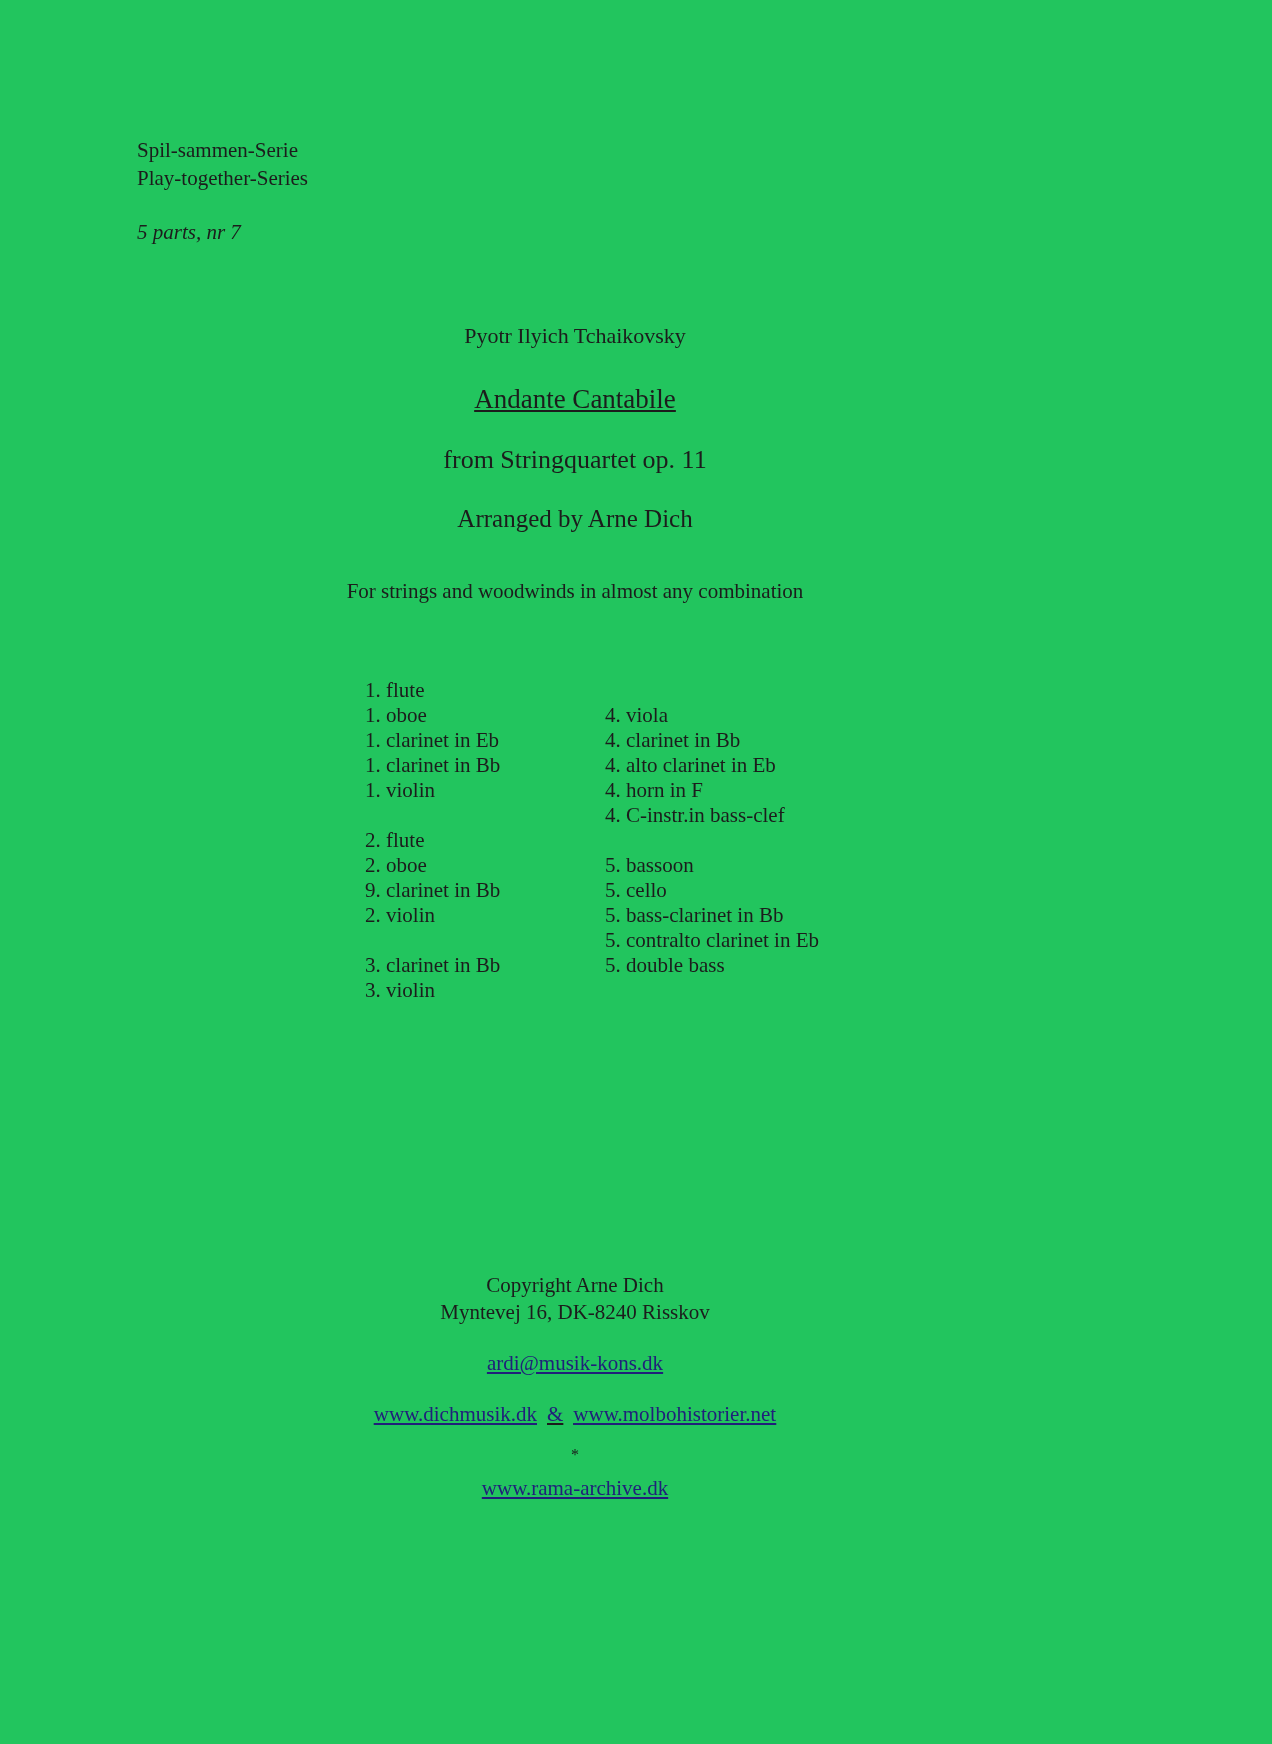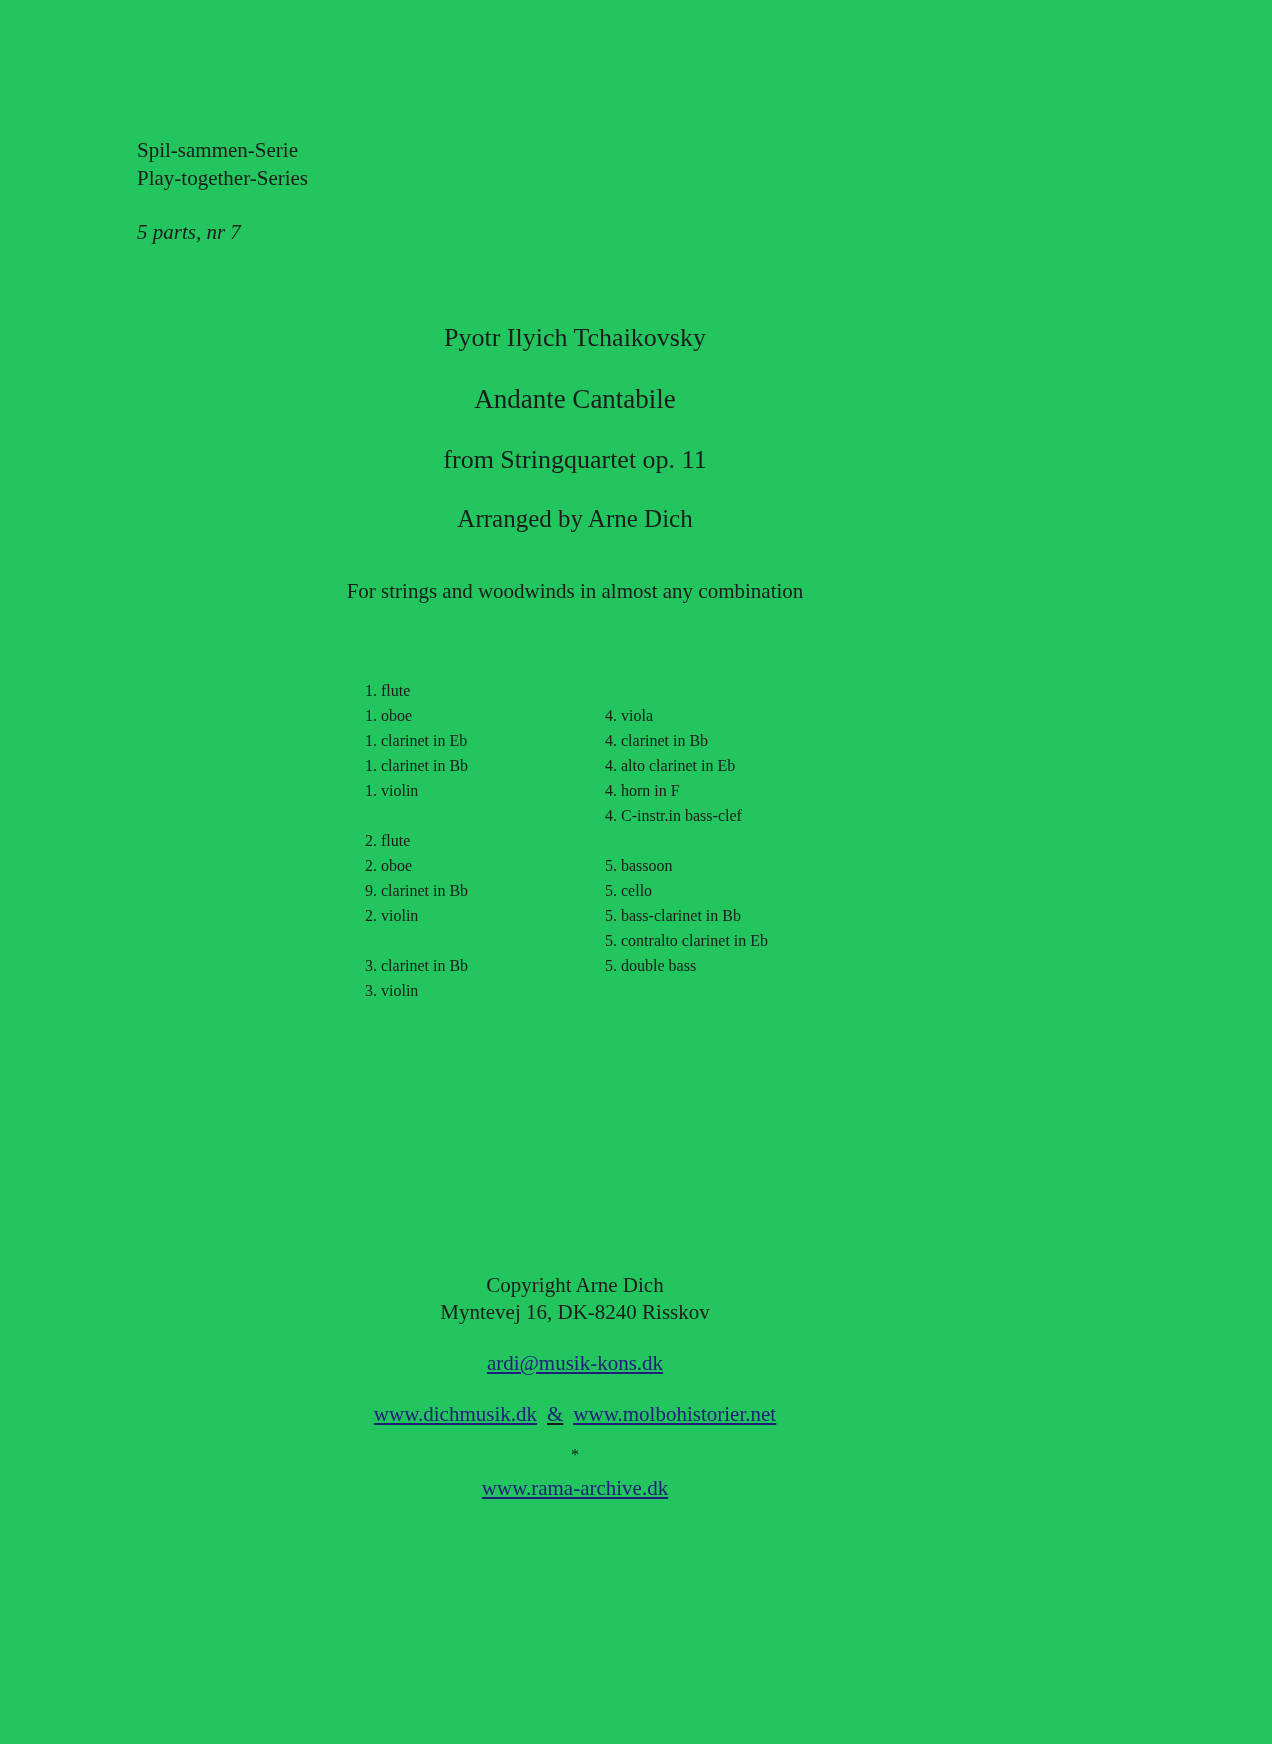--- a/index.html
+++ b/index.html
@@ -19,28 +19,28 @@
   .abs { position: absolute; white-space: nowrap; }
   .centered {
     position: absolute;
     left: 0;
     width: 1150px;
     text-align: center;
     white-space: nowrap;
   }
   .series-line { font-size: 21px; }
   .parts-info { font-size: 21px; font-style: italic; }
-  .composer { font-size: 26px; }
-  .work-title { font-size: 27px; }
+  .composer { font-size: 22px; }
+  .work-title { font-size: 27px; text-decoration: underline; }
   .subtitle { font-size: 26px; }
   .arranger { font-size: 25px; }
   .description { font-size: 21px; }
   .col {
     position: absolute;
-    font-size: 16px;
+    font-size: 21px;
   }
   .col .row {
     height: 25px;
     line-height: 25px;
     white-space: nowrap;
   }
   .footer-line { font-size: 21px; }
   .asterisk-line { font-size: 16px; }
   a.doc-link, .link-text {
     color: #20207a;

